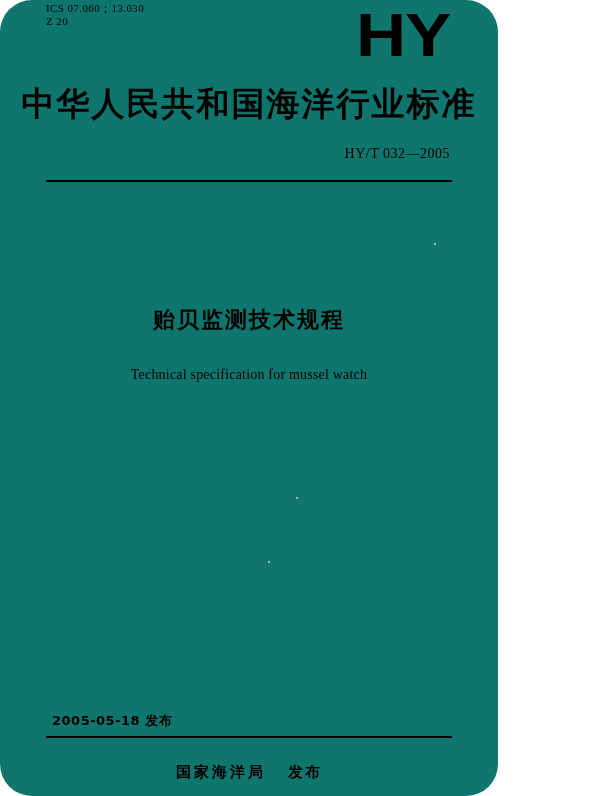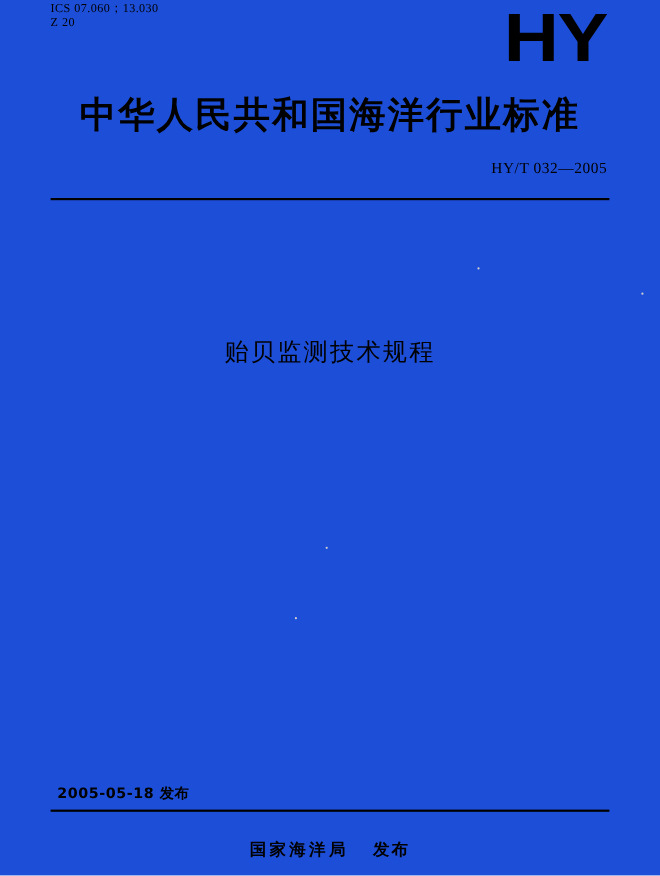--- a/index.html
+++ b/index.html
@@ -6,24 +6,25 @@
     margin: 0;
     padding: 0;
     background: #ffffff;
   }
   body {
     font-family: "Liberation Serif", serif;
     color: #000000;
   }
   .page {
     position: relative;
-    width: 600px;
+    width: 498px;
     height: 796px;
-    background: #1d4ed8;
+    background: #0f766e;
     overflow: hidden;
+    border-radius: 32px;
   }
 
   
   .codes {
     position: absolute;
     left: 46px;
     top: 2px;
     font-family: "Liberation Serif", serif;
     font-size: 11px;
     line-height: 13px;
@@ -80,21 +81,21 @@
   }
 
   
   .doc-title {
     position: absolute;
     left: 0;
     right: 0;
     top: 305px;
     text-align: center;
     font-family: "DejaVu Sans", sans-serif;
-    font-weight: normal;
+    font-weight: bold;
     font-size: 22px;
     letter-spacing: 2px;
   }
   .doc-title-en {
     position: absolute;
     left: 0;
     right: 0;
     top: 367px;
     text-align: center;
     font-family: "Liberation Serif", serif;
@@ -171,20 +172,21 @@
 
   <div class="logo">HY</div>
 
   <div class="std-title">中华人民共和国海洋行业标准</div>
 
   <div class="std-number">HY/T 032—2005</div>
 
   <div class="rule"></div>
 
   <div class="doc-title">贻贝监测技术规程</div>
+  <div class="doc-title-en">Technical specification for mussel watch</div>
 
   <div class="date-issue">2005-05-18 发布</div>
 
   <div class="rule-bottom"></div>
 
   <div class="publisher">
     <span>国家海洋局</span><span class="pub-action">发布</span>
   </div>
 
   <div class="speck" style="left:434px; top:243px;"></div>

